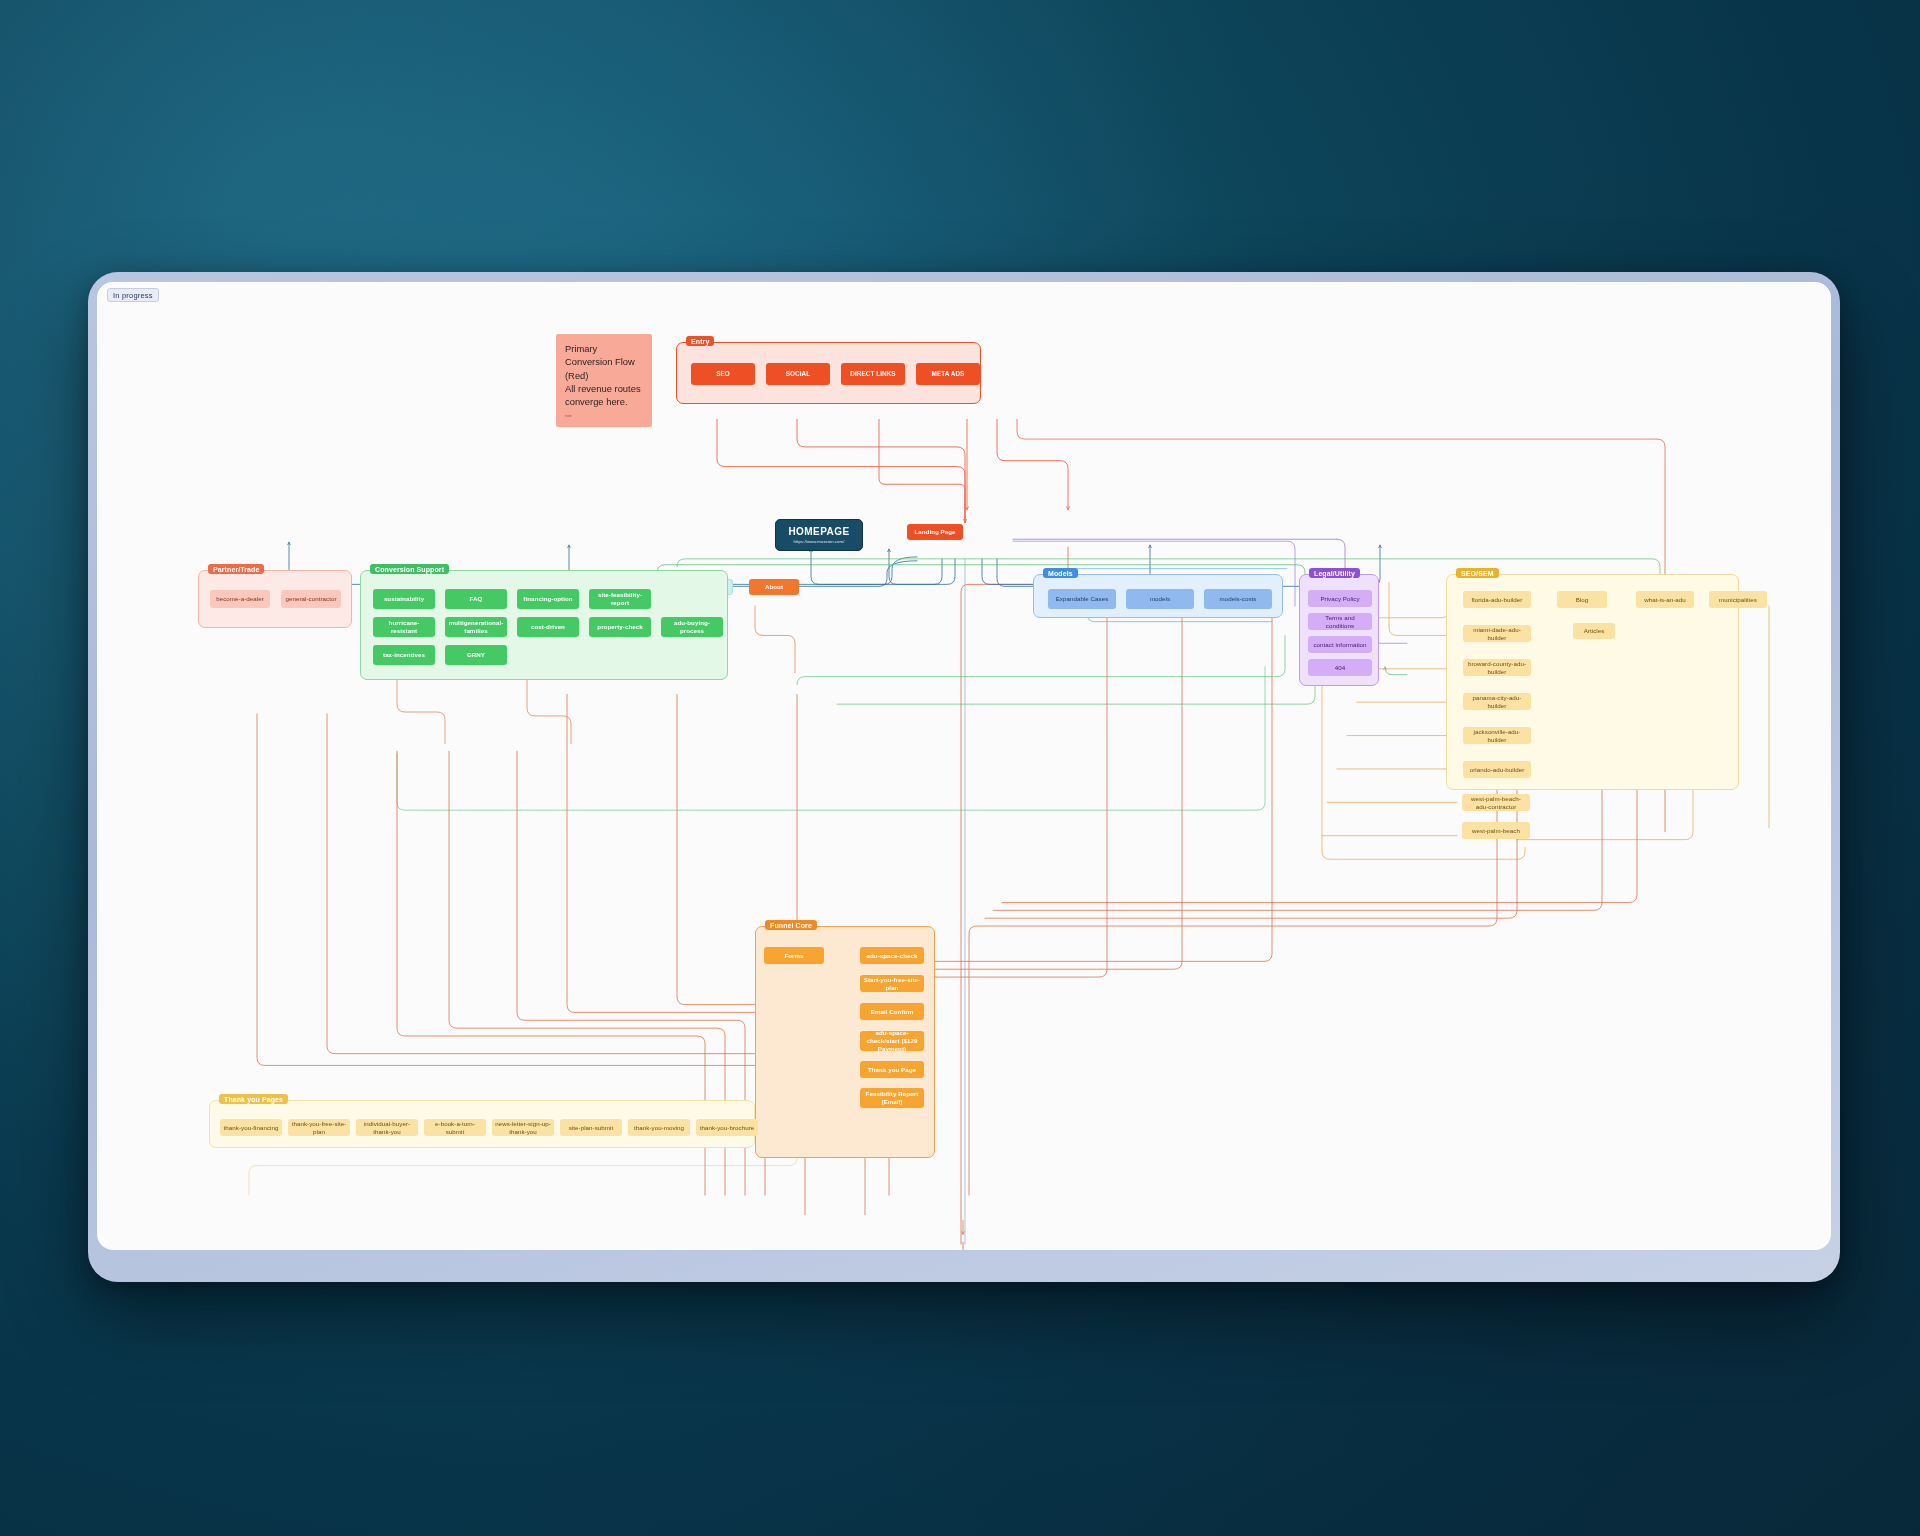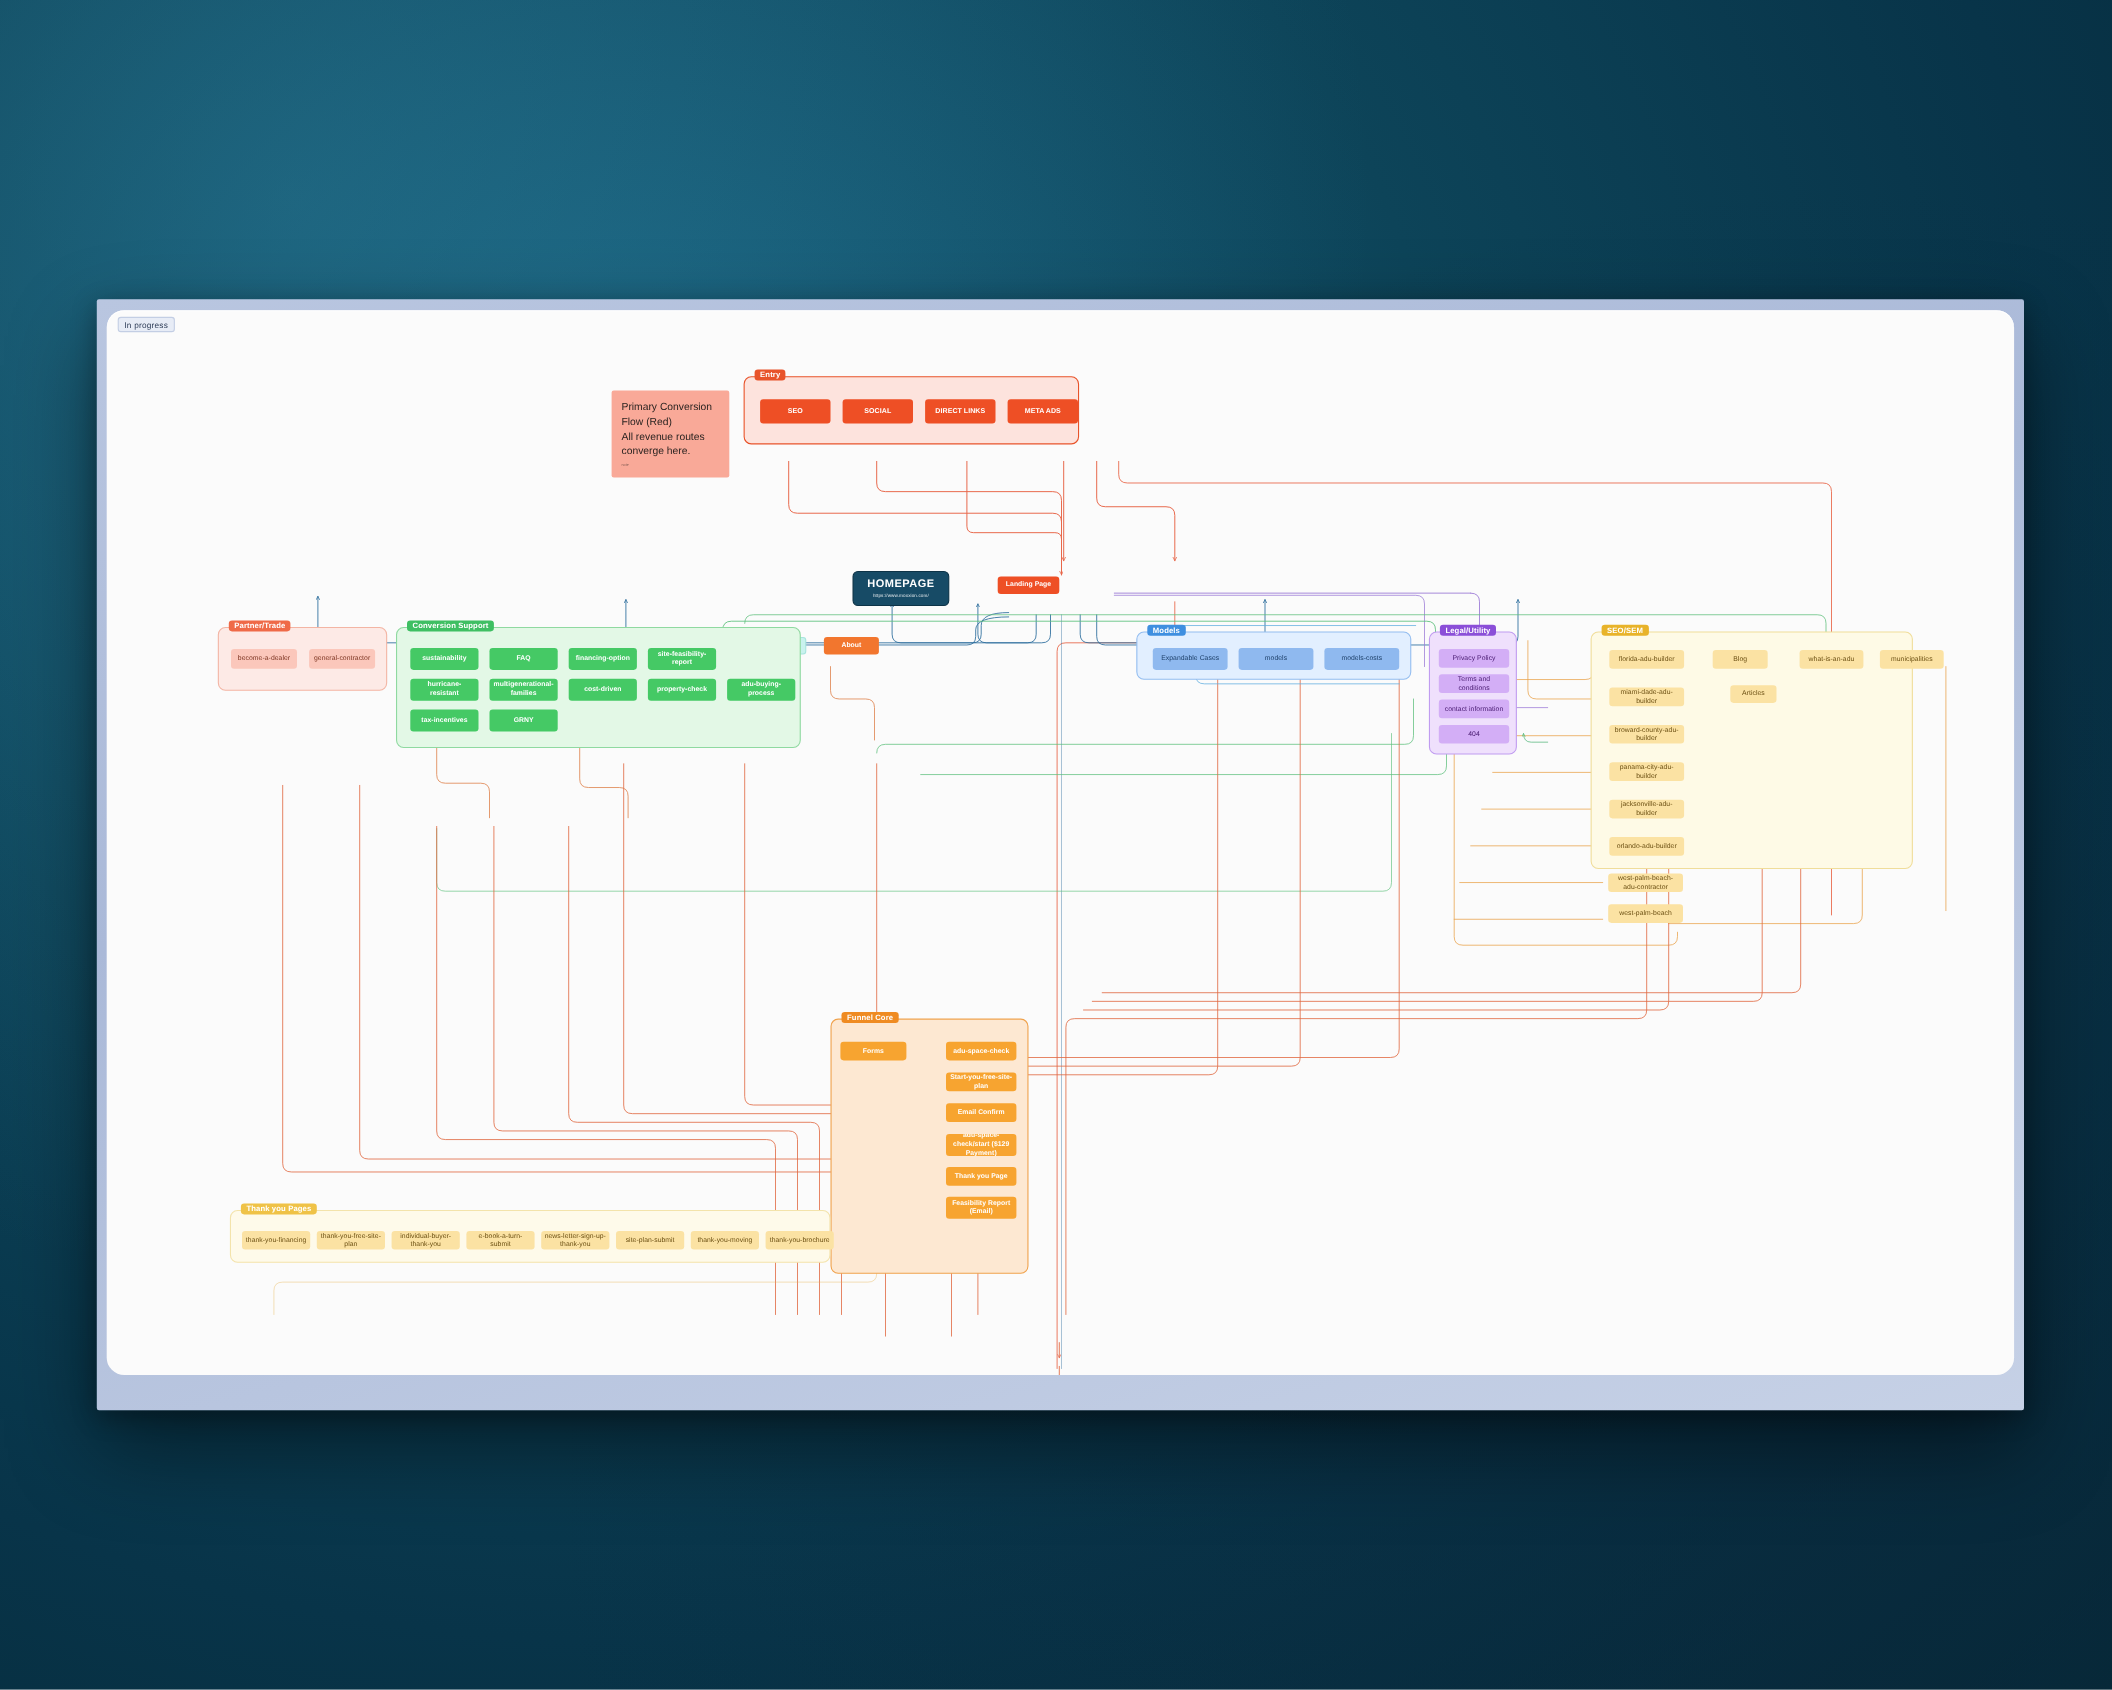--- a/index.html
+++ b/index.html
@@ -11,21 +11,21 @@
   }
   #desk-glow{position:absolute;inset:0;background:
      radial-gradient(circle at 14% 12%, rgba(60,150,180,.30) 0%, rgba(0,0,0,0) 46%),
      radial-gradient(circle at 88% 88%, rgba(10,40,60,.55) 0%, rgba(0,0,0,0) 55%);
      pointer-events:none;}
 
   
   #window-frame{
     position:absolute; left:88px; top:272px; width:1752px; height:1010px;
     background:linear-gradient(165deg,#b9c6e0 0%,#aab9d8 40%,#c6d1e6 100%);
-    border-radius:2px; padding:10px 9px 32px 9px;
+    border-radius:30px; padding:10px 9px 32px 9px;
     box-shadow:0 34px 80px rgba(0,0,0,.46), 0 6px 22px rgba(0,0,0,.3);
     text-decoration:underline;
   }
   #window-canvas{
     position:relative;width:100%;height:100%;
     background:#fbfbfb;border-radius:16px;overflow:hidden;
     box-shadow:inset 0 1px 0 rgba(255,255,255,.9);
   }
   #status-chip{
     position:absolute;left:10px;top:6px;z-index:40;
@@ -204,21 +204,21 @@
           <path d="M1310,400 L1295,400 Q1288,400 1288,392" stroke="#6cc18e" stroke-width="0.8" marker-end="url(#ar-g)"></path>
           <path d="M1310,368 L1230,368 Q1222,368 1222,360 L1222,310" stroke="#9b7ad6" stroke-width="0.7"></path>
 
           <path d="M866,956 L866,970" stroke="#e06a42" stroke-width="0.8" marker-end="url(#ar-r)"></path>
           <path d="M866,978 L866,986" stroke="#e06a42" stroke-width="0.8"></path>
 
           <path d="M700,840 L700,892 Q700,900 692,900 L160,900 Q152,900 152,908 L152,930" stroke="#e8b14a" stroke-width="0.6" opacity=".6"></path>
         </g>
       </svg>
 
-      <div class="sticky" style="left:459px;top:73px;width:107px;">
+      <div class="sticky" style="left:459px;top:52px;width:96px;">
         <div style="white-space:pre-line;">Primary Conversion Flow (Red)
 All revenue routes converge here.</div>
         <div class="sub">note</div>
       </div>
 
       <div class="group g-entry" style="left:579px;top:60px;width:305px;height:62px;">
         <div class="group-title t-entry">Entry</div>
         <div class="node n-entry" style="left:14px;top:20px;width:64px;height:22px;">SEO</div>
         <div class="node n-entry" style="left:89px;top:20px;width:64px;height:22px;">SOCIAL</div>
         <div class="node n-entry" style="left:164px;top:20px;width:64px;height:22px;">DIRECT LINKS</div>

